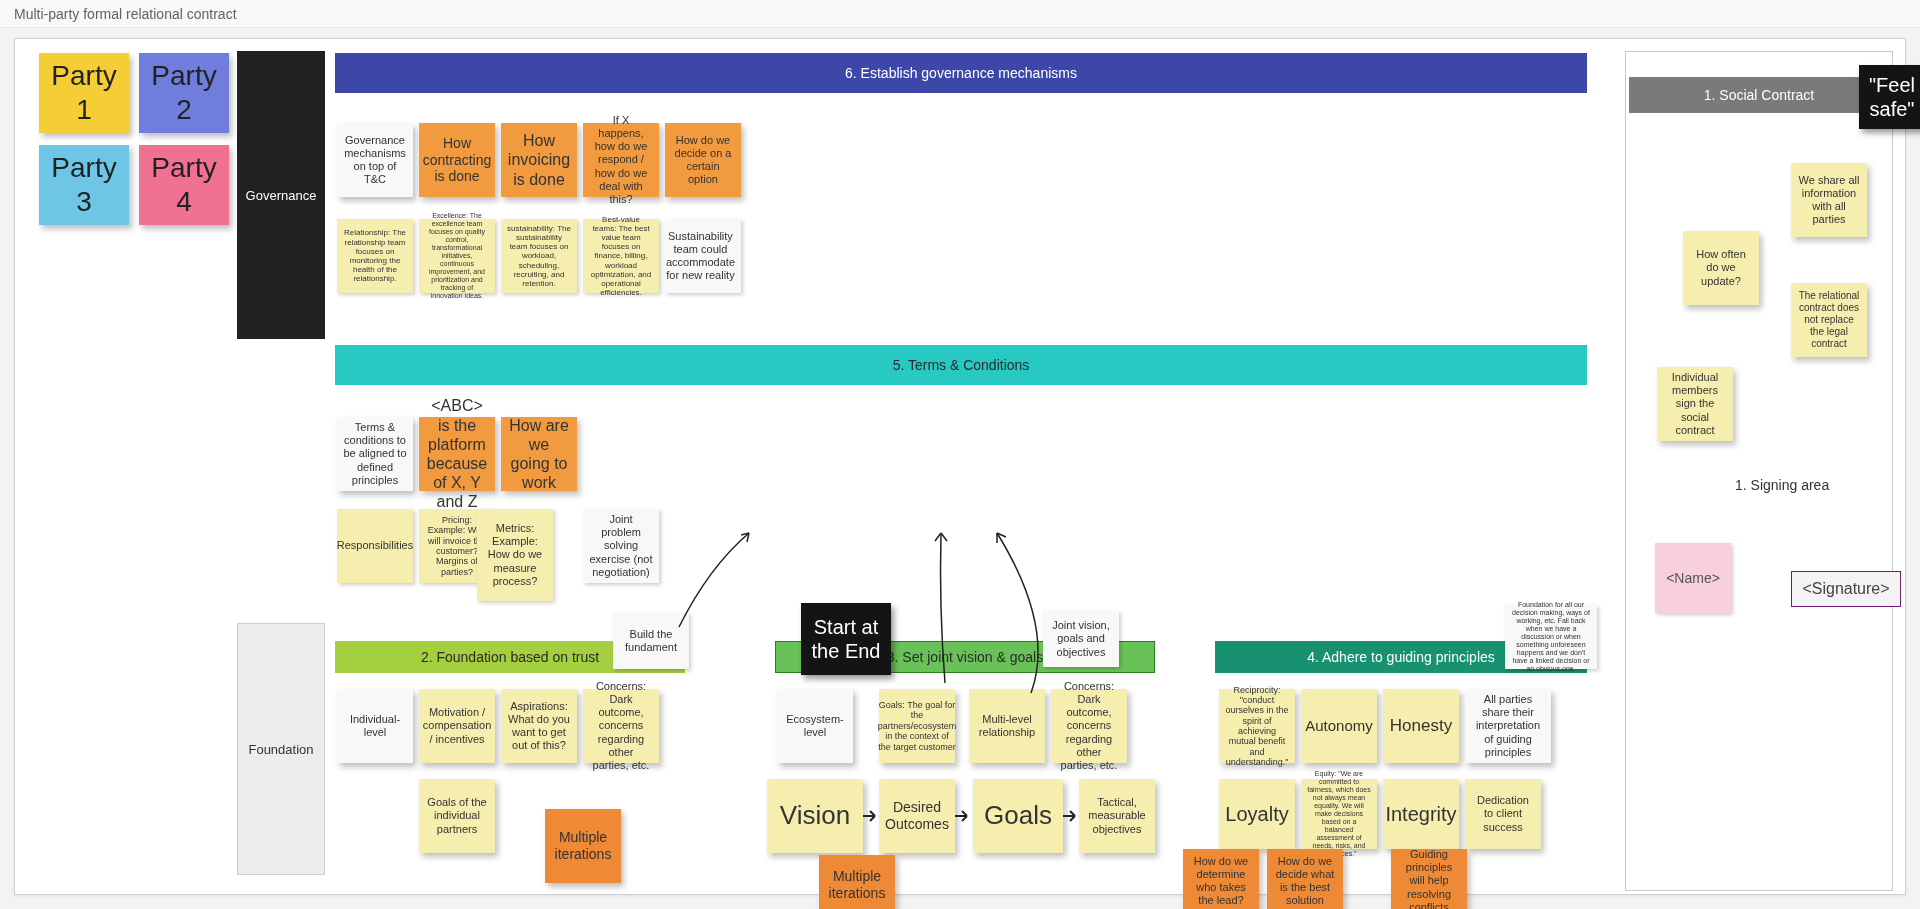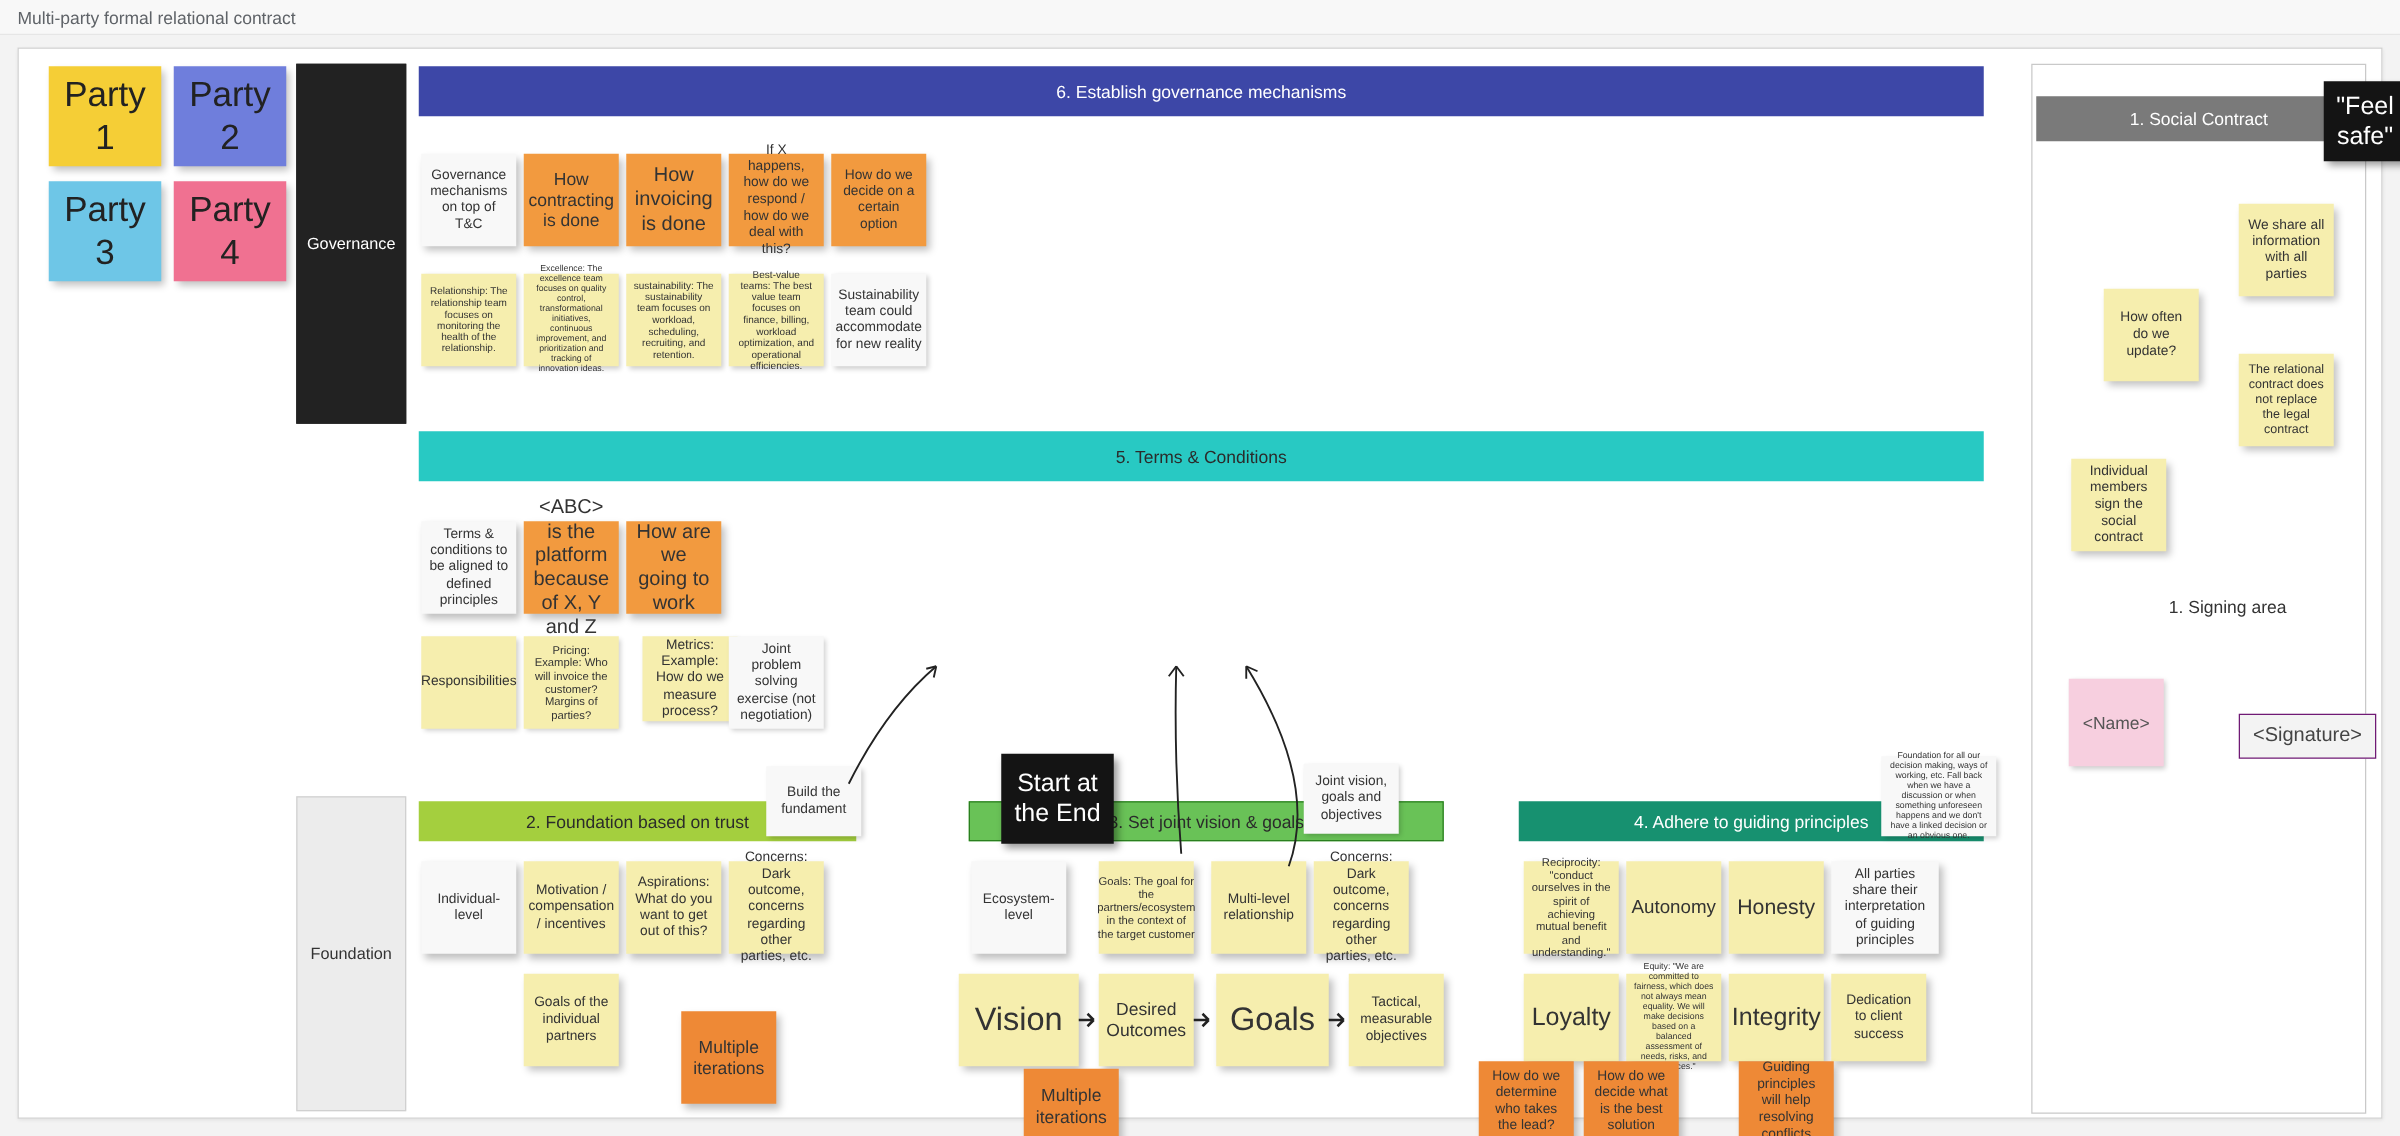--- a/index.html
+++ b/index.html
@@ -48,21 +48,21 @@
   .note.l   { font-size: 20px; }
   .note.xl  { font-size: 26px; }
   .note.xxl { font-size: 28px; }
 
   .c-yellow   { background: #f5ce36; color:#222; }
   .c-indigo   { background: #6f7edc; color:#222; }
   .c-sky      { background: #6ec6e7; color:#222; }
   .c-pink     { background: #f07191; color:#222; }
   .c-black    { background: #141414; color:#fff; box-shadow: 3px 4px 6px rgba(0,0,0,0.4);}
   .c-lyellow  { background: #f6eeae; color:#333; }
-  .c-white    { background: #f8f8f8; color:#333; }
+  .c-white    { background: #f8f8f8; color:#333;justify-content:flex-end; }
   .c-orange   { background: #f29a3f; color:#333; }
   .c-dorange  { background: #ee8936; color:#333; }
   .c-lpink    { background: #f7cfdf; color:#555; }
 
   .section-label {
     position: absolute;
     background: #fff;
     border: 1px solid #d0d0d0;
   }
   .section-label.dark  { background:#222; color:#fff; border-color:#222;}
@@ -132,21 +132,21 @@
   <div class="note c-sky    xxl" style="left:24px;  top:106px; width:90px; height:80px;">
       <span>Party 3</span>
     </div>
   <div class="note c-pink   xxl" style="left:124px; top:106px; width:90px; height:80px;">
       <span>Party 4</span>
     </div>
 
   <div class="section-label dark" style="left:222px; top:12px;  width:88px; height:288px;">
       <span>Governance</span>
     </div>
-  <div class="section-label light" style="left:222px; top:598px; width:88px; height:252px;">
+  <div class="section-label light" style="left:222px; top:584px; width:88px; height:252px;">
       <span>Foundation</span>
     </div>
 
   <div class="banner b-navy" style="left:320px;  top:14px;  width:1252px; height:40px;">
       <span>6. Establish governance mechanisms</span>
     </div>
   <div class="banner b-teal" style="left:320px;  top:306px; width:1252px; height:40px;">
       <span>5. Terms &amp; Conditions</span>
     </div>
   <div class="banner b-lime" style="left:320px;  top:602px; width:350px;  height:32px;">
@@ -200,21 +200,21 @@
   <div class="note c-orange m" style="left:486px; top:378px; width:76px; height:74px; font-size:16px;">
       <span>How are we going to work</span>
     </div>
 
   <div class="note c-lyellow s small-shadow" style="left:322px; top:470px; width:76px; height:74px;">
       <span>Responsibilities</span>
     </div>
   <div class="note c-lyellow xs small-shadow" style="left:404px; top:470px; width:76px; height:74px; font-size:9px;">
       <span>Pricing: Example: Who will invoice the customer? Margins of parties?</span>
     </div>
-  <div class="note c-lyellow s small-shadow" style="left:499px; top:470px; width:76px; height:68px;">
+  <div class="note c-lyellow s small-shadow" style="left:462px; top:470px; width:76px; height:92px;">
       <span>Metrics: Example: How do we measure process?</span>
     </div>
   <div class="note c-white   s small-shadow" style="left:568px; top:470px; width:76px; height:74px;">
       <span>Joint problem solving exercise (not negotiation)</span>
     </div>
 
   <div class="note c-white s small-shadow" style="left:598px; top:574px; width:76px; height:56px;">
       <span>Build the fundament</span>
     </div>
   <div class="note c-white   s" style="left:322px; top:650px; width:76px; height:74px;">

